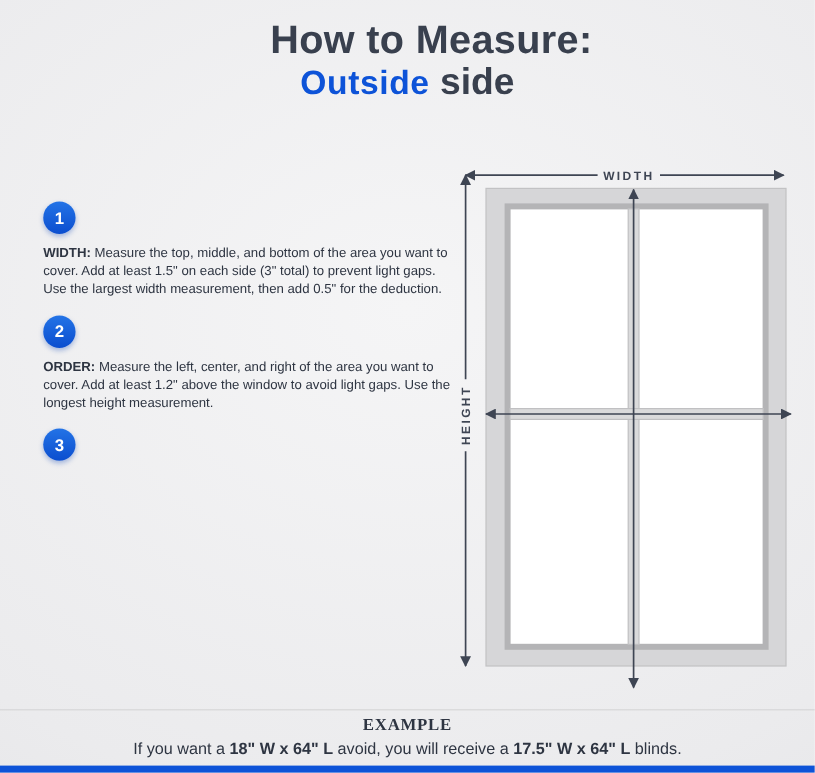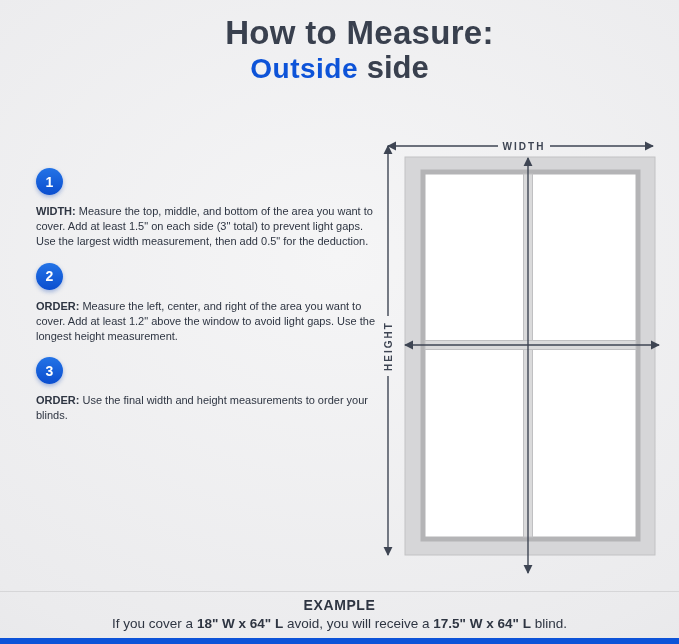--- a/index.html
+++ b/index.html
@@ -35,21 +35,21 @@
   
   .diagram{position:absolute;left:368px;top:128px;width:304px;height:462px;}
   .mline{stroke:var(--arrow);stroke-width:1.4;fill:none;}
   .ah{fill:var(--arrow);}
   .dlabel{fill:var(--arrow);font-size:10px;font-weight:700;letter-spacing:2px;font-family:"Liberation Sans",sans-serif;}
   .frame-outer{fill:#d6d6d8;stroke:#c2c2c4;stroke-width:1;}
   .glass{fill:#ffffff;stroke:#b4b4b6;stroke-width:5;}
   .mullion{fill:#dadadb;stroke:#c0c0c2;stroke-width:1;}
   
   .example{position:absolute;left:0;right:0;top:591px;border-top:1px solid #d6d6d8;text-align:center;padding-top:5px;}
-  .example h3{margin:0;font-size:14px;font-weight:700;letter-spacing:.6px;color:#2e3542;}
+  .example h3{margin:0;font-size:14px;font-weight:700;letter-spacing:.6px;color:#2e3542;font-family:Liberation Serif, serif;}
   .example p{margin:3px 0 0;font-size:13.5px;color:#2e3542;}
   .example strong{color:#2e3542;}
   .bottom-bar{position:absolute;left:0;right:0;bottom:0;height:6px;background:var(--accent-blue);}
 </style>
 </head>
 <body>
 
 <div class="page">
 
   <div class="header">
@@ -70,24 +70,20 @@
     <div class="step">
       <div class="badge">2</div>
       <p>
         <strong>ORDER:</strong>
         <span>Measure the left, center, and right of the area you want to cover. Add at least 1.2" above the window to avoid light gaps. Use the longest height measurement.</span>
       </p>
     </div>
 
     <div class="step">
       <div class="badge">3</div>
-      <p>
-        <strong>ORDER:</strong>
-        <span>Use the final width and height measurements to order your blinds.</span>
-      </p>
     </div>
 
   </div>
 
   <svg class="diagram" viewBox="0 0 304 462" aria-hidden="true">
     <defs>
       <marker id="ah" viewBox="0 0 10 10" refX="9" refY="5" markerWidth="6.5" markerHeight="6.5" orient="auto-start-reverse">
         <path class="ah" d="M0,0 L10,5 L0,10 z"></path>
       </marker>
     </defs>
@@ -104,18 +100,18 @@
     <line class="mline" x1="20" y1="18" x2="20" y2="188" marker-start="url(#ah)"></line>
     <line class="mline" x1="20" y1="248" x2="20" y2="427" marker-end="url(#ah)"></line>
     <text class="dlabel" x="24" y="218" text-anchor="middle" transform="rotate(-90 24 218)">HEIGHT</text>
 
     <line class="mline" x1="160" y1="30" x2="160" y2="445" marker-start="url(#ah)" marker-end="url(#ah)"></line>
     <line class="mline" x1="37" y1="217" x2="291" y2="217" marker-start="url(#ah)" marker-end="url(#ah)"></line>
   </svg>
 
   <div class="example">
     <h3>EXAMPLE</h3>
-    <p><span>If you cover a </span><strong>18" W x 64" L</strong><span> avoid, you will receive a </span><strong>17.5" W x 64" L</strong><span> blind.</span></p>
+    <p><span>If you want a </span><strong>18" W x 64" L</strong><span> avoid, you will receive a </span><strong>17.5" W x 64" L</strong><span> blinds.</span></p>
   </div>
 
   <div class="bottom-bar"></div>
 
 </div>
 
 </body></html>

